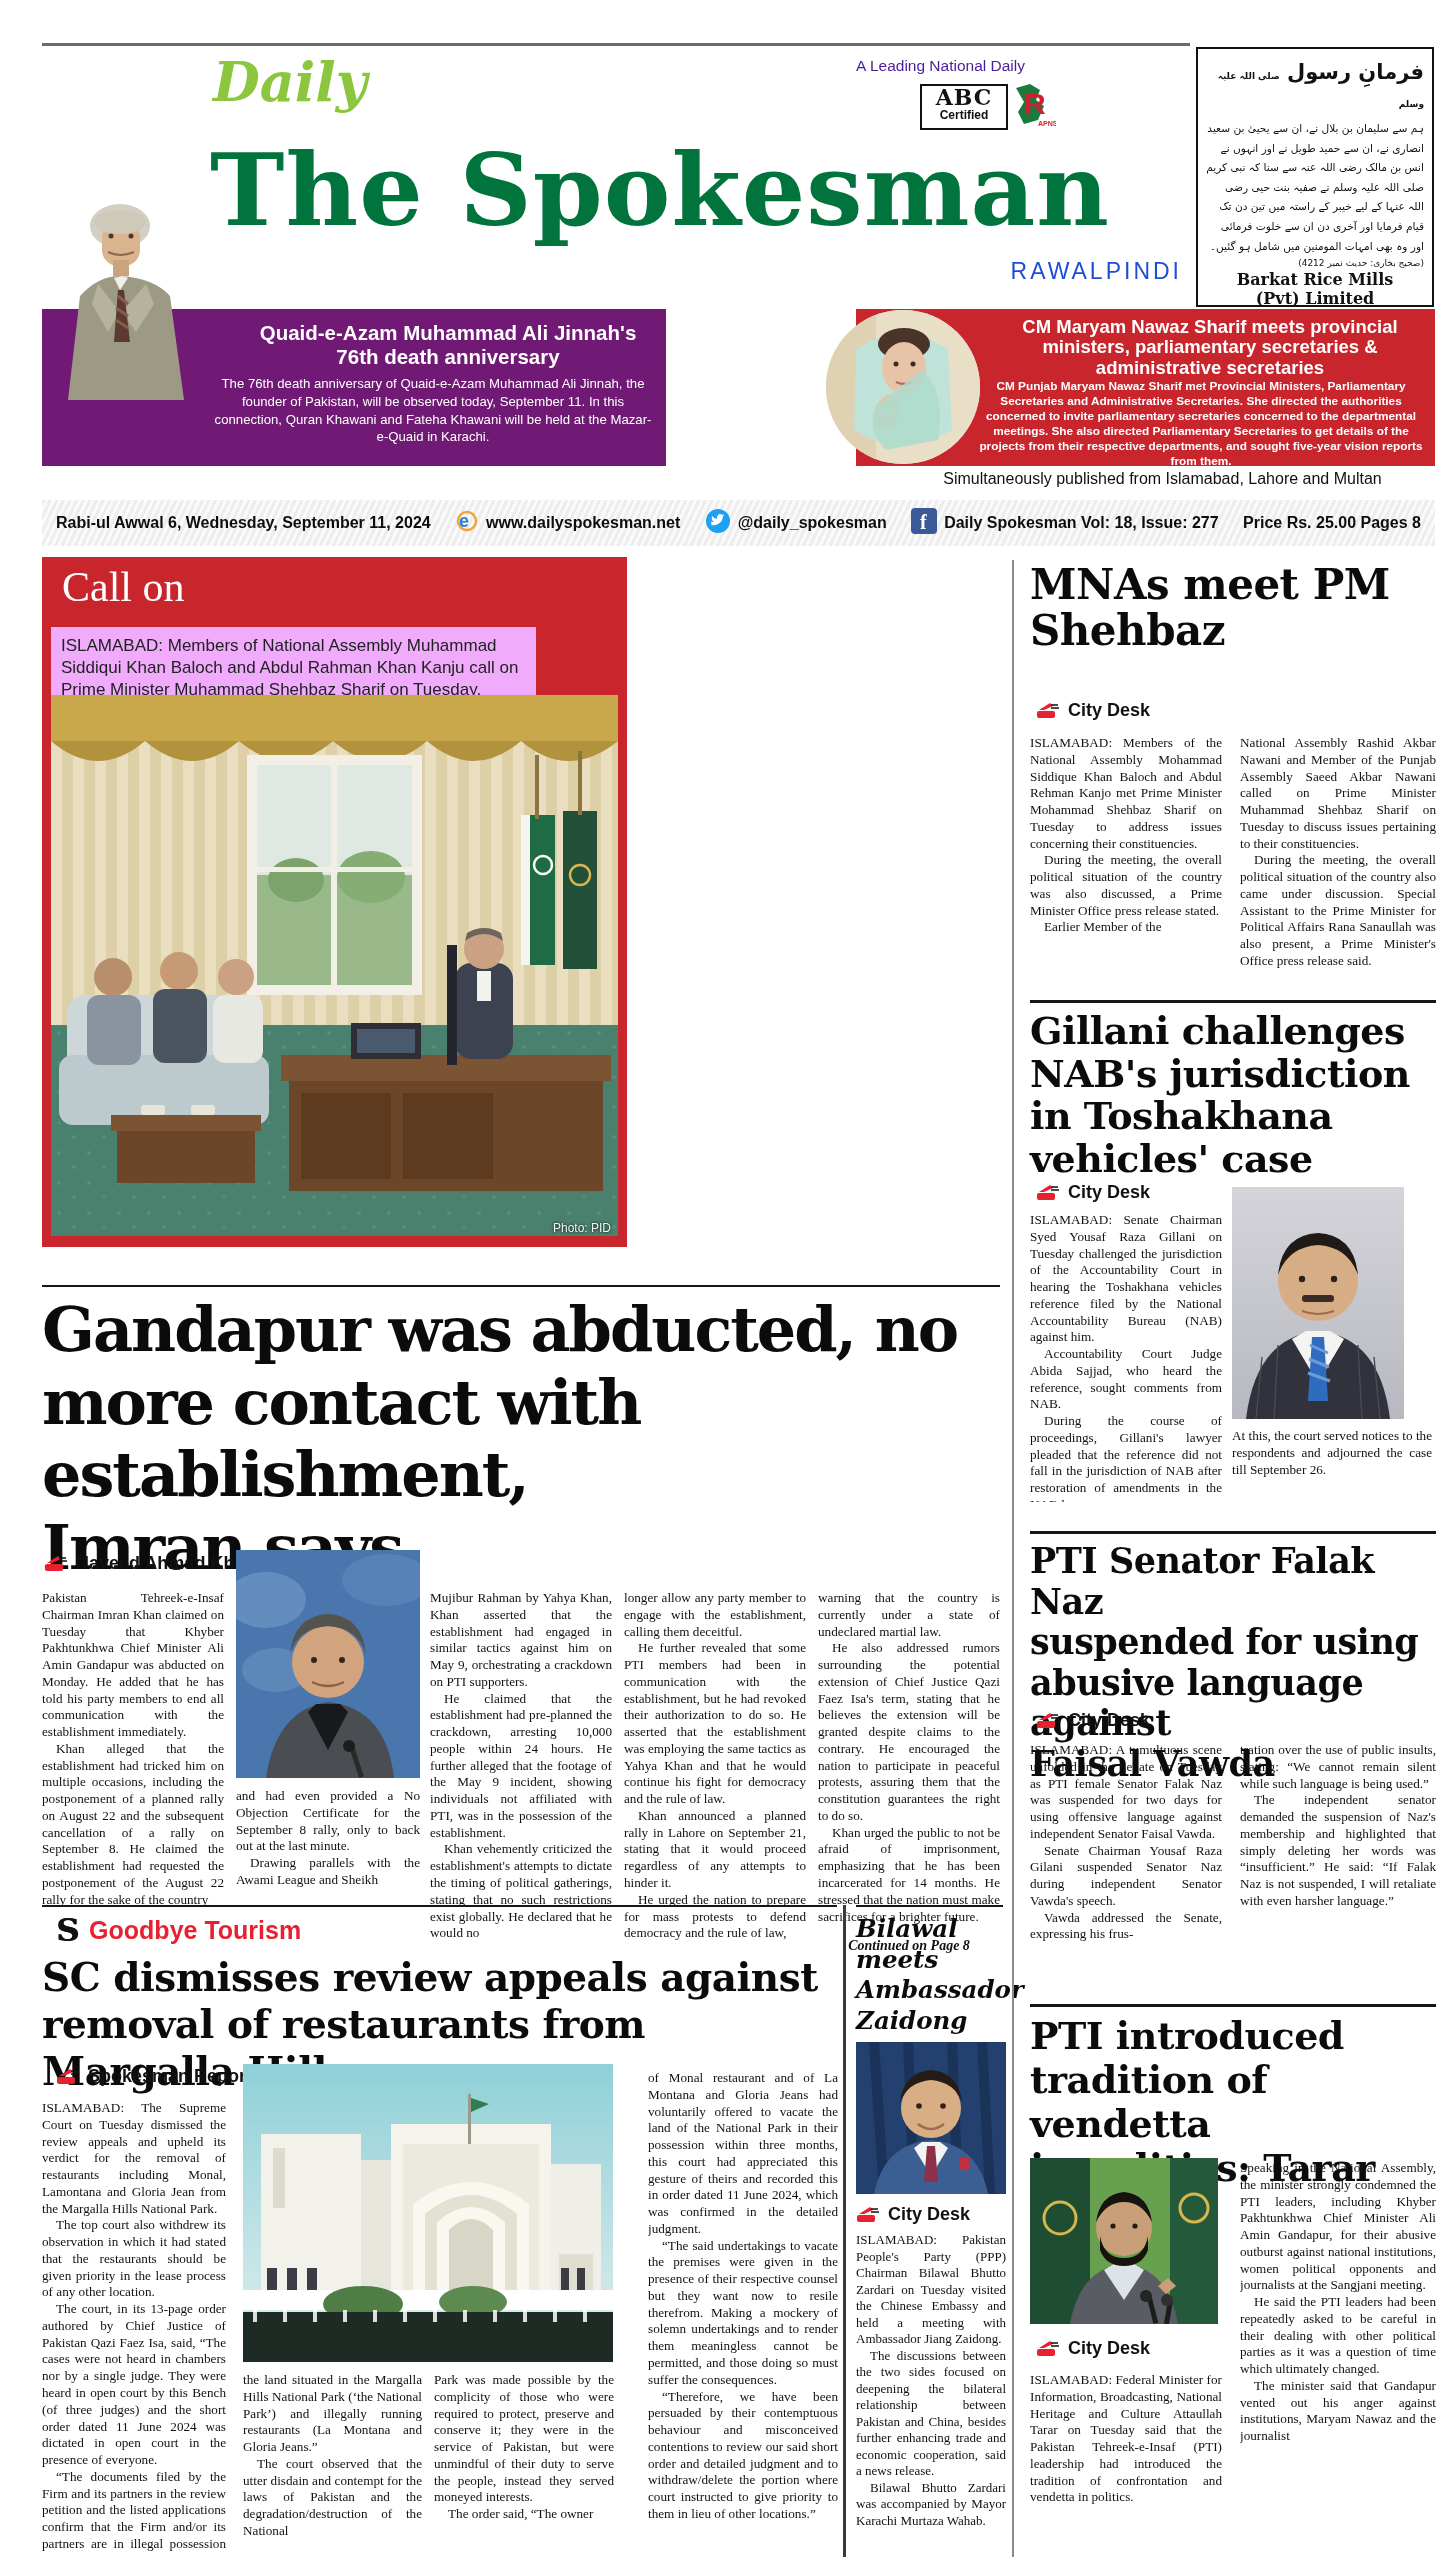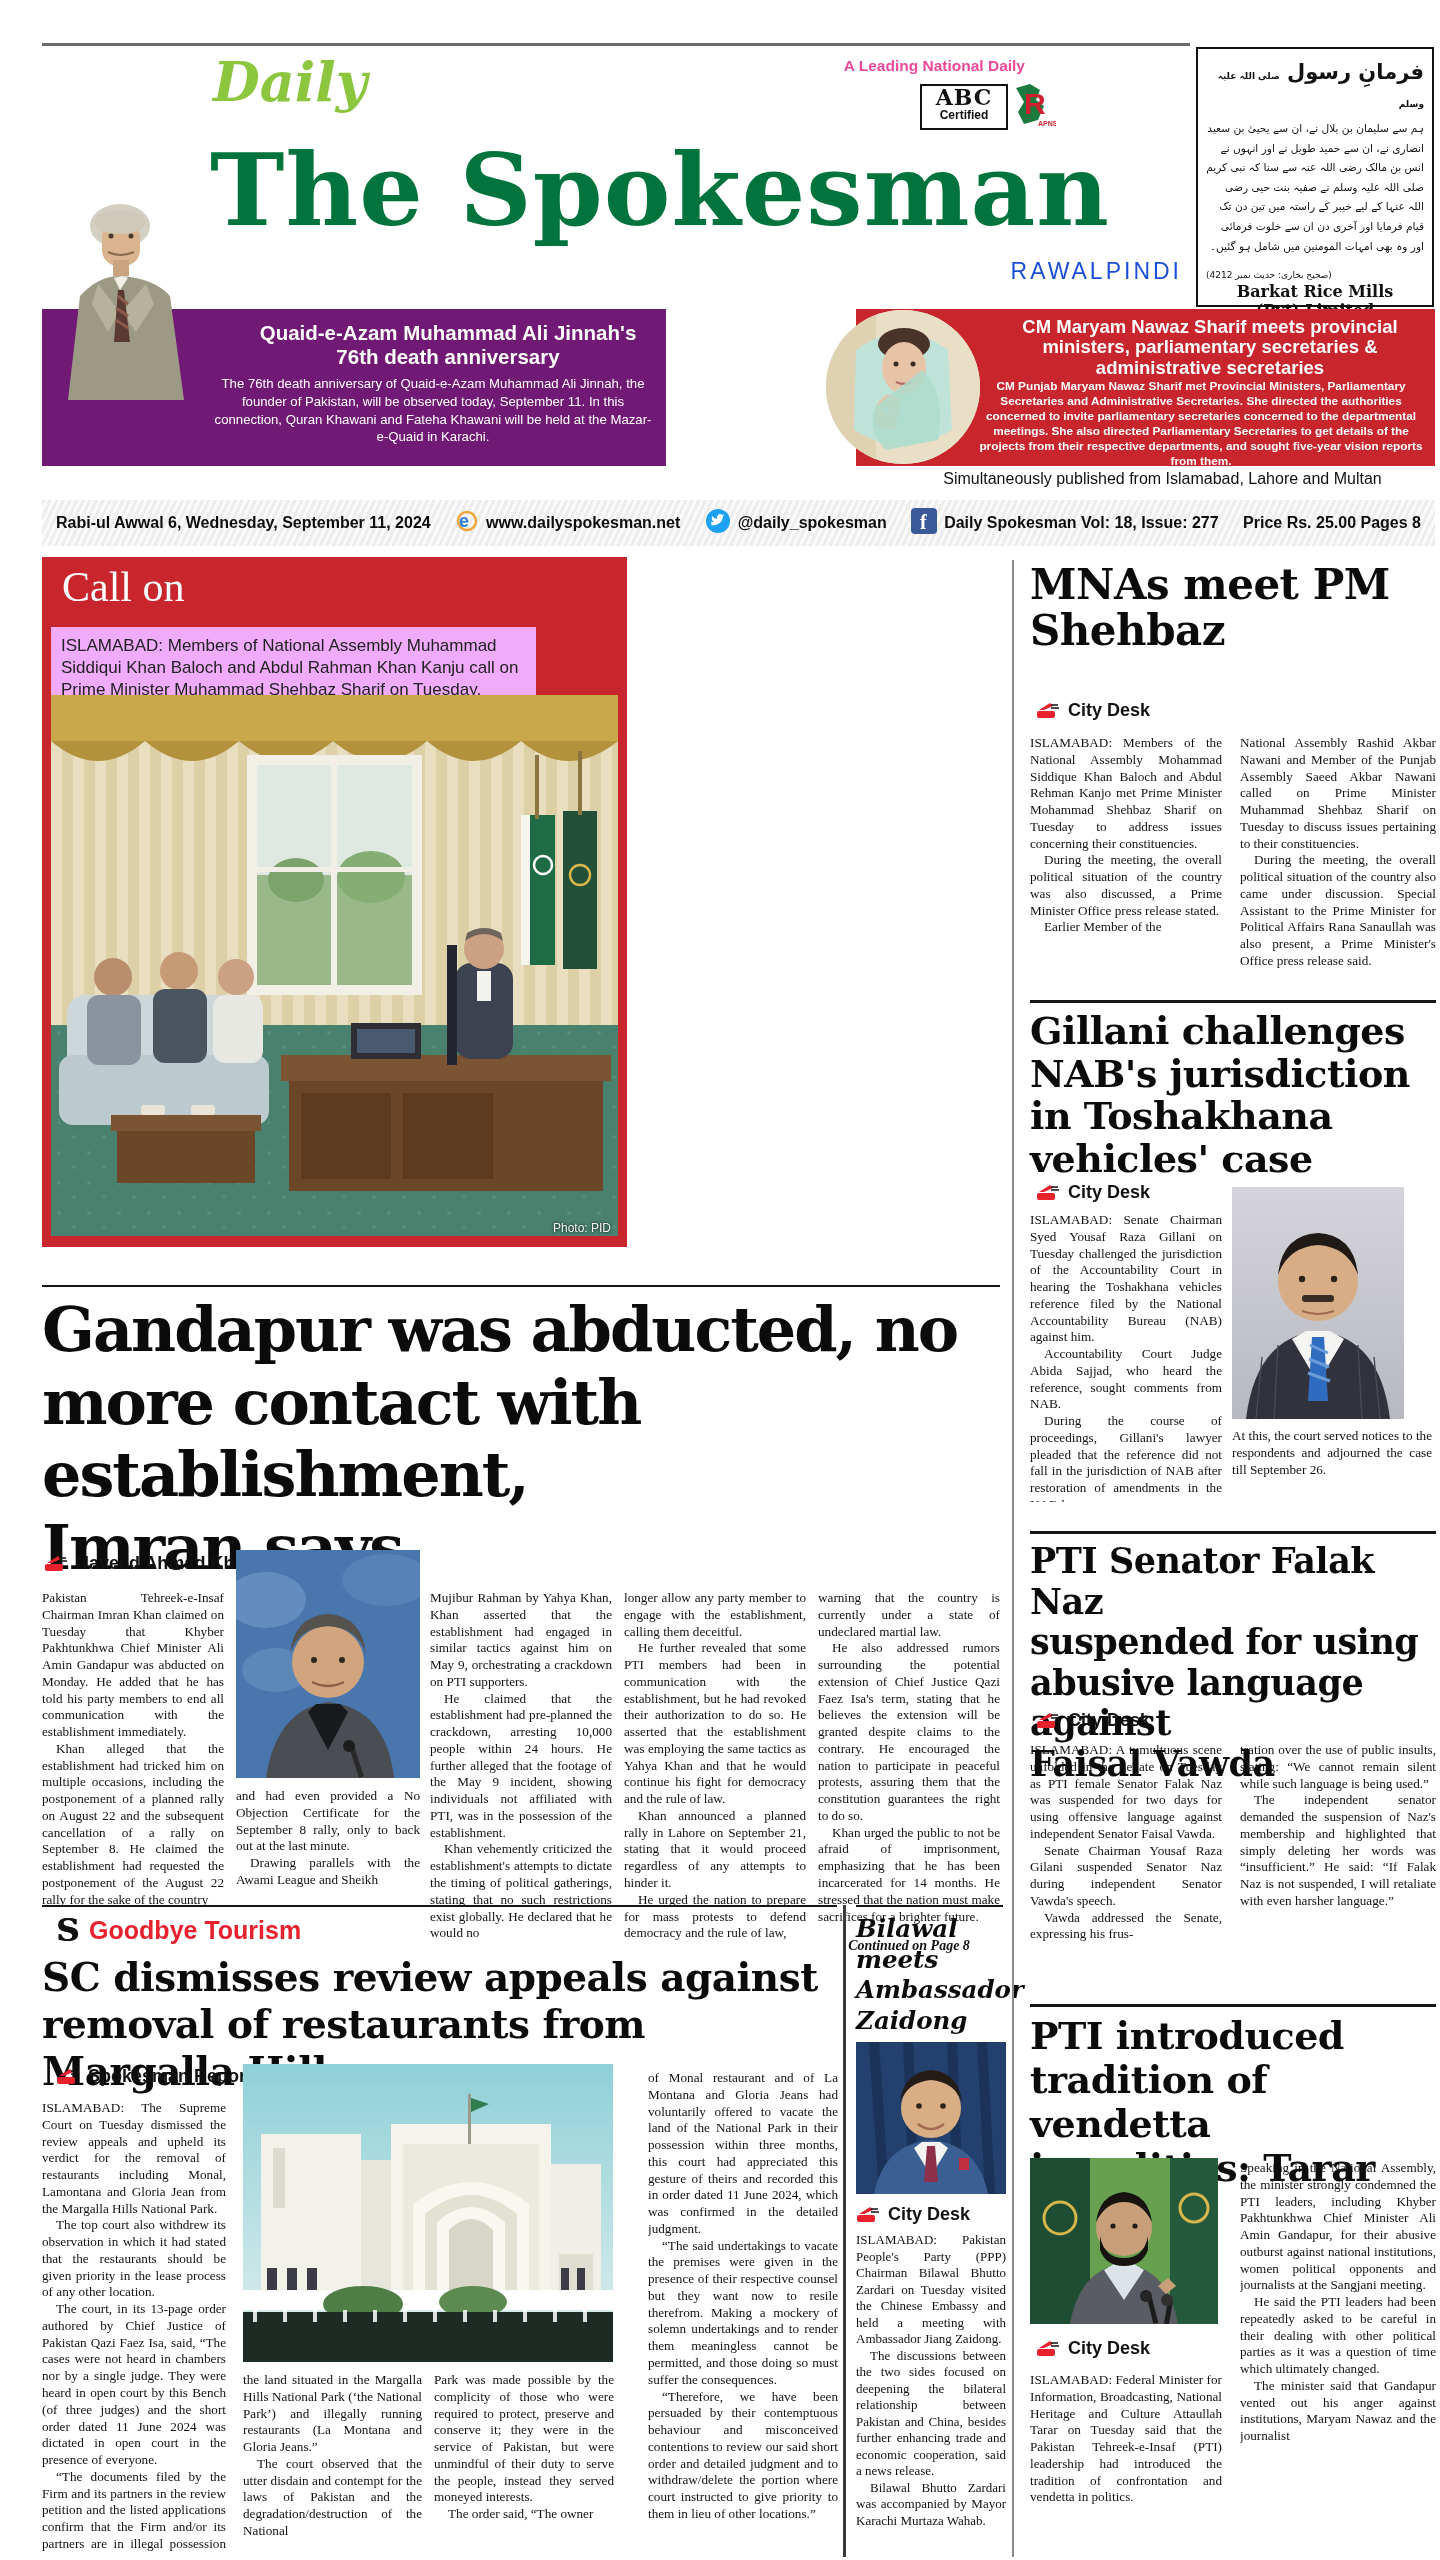--- a/index.html
+++ b/index.html
@@ -11,30 +11,30 @@
   .headline{font-family:"DejaVu Serif",serif;font-weight:700;color:#0b0b0b;letter-spacing:-0.5px;}
   .body-col{font-size:13.2px;line-height:1.27;text-align:justify;overflow:hidden;}
   .body-col p{margin:0;}
   .body-col p+p{text-indent:14px;}
   .byline{display:flex;align-items:center;gap:8px;font-family:"Liberation Sans",sans-serif;font-weight:700;font-size:18px;color:#111;}
   .rule-h{background:#161616;height:2px;}
   
   #top-rule{left:42px;top:43px;width:1148px;height:3px;background:#6a6a6a;}
   #mh-daily{left:200px;top:50px;width:180px;text-align:center;font-family:"DejaVu Serif",serif;font-style:italic;font-weight:700;font-size:54px;color:#8CC63E;}
   #mh-title{left:130px;top:100px;width:1060px;text-align:center;font-family:"DejaVu Serif",serif;font-weight:700;font-size:100px;line-height:1.6;color:#00743C;letter-spacing:1px;line-height:180px;}
-  #mh-tagline{left:690px;top:57px;width:335px;text-align:right;font-weight:700;font-size:15.5px;color:#ec4899;}
+  #mh-tagline{left:690px;top:57px;width:335px;text-align:right;font-weight:400;font-size:15.5px;color:#4c1d95;}
   #abc-box{left:920px;top:84px;width:84px;height:42px;border:2px solid #111;background:#fff;text-align:center;}
   #abc-box .abc{font-family:"DejaVu Serif",serif;font-weight:700;font-size:22px;line-height:22px;letter-spacing:1px;}
   #abc-box .cert{font-family:"Liberation Sans",sans-serif;font-weight:700;font-size:12px;line-height:14px;}
   #apns-logo{left:1010px;top:80px;width:46px;height:48px;}
   #urdu-box{left:1196px;top:47px;width:238px;height:260px;border:2px solid #111;background:#fff;padding:11px 8px;box-sizing:border-box;direction:rtl;font-family:"DejaVu Sans",sans-serif;}
   #urdu-title{font-weight:700;font-size:21px;line-height:24px;text-align:right;}
   #urdu-title small{font-size:9px;}
   #urdu-body{font-size:10.6px;line-height:1.85;text-align:right;margin-top:3px;}
-  #urdu-ref{font-size:9px;text-align:left;direction:rtl;margin-top:14px;}
+  #urdu-ref{font-size:9px;text-align:right;direction:rtl;margin-top:2px;}
   #urdu-adv{direction:ltr;text-align:center;font-family:"DejaVu Serif",serif;font-weight:700;font-size:16px;line-height:19px;margin-top:2px;}
   #jinnah{left:58px;top:192px;width:132px;height:208px;z-index:3;}
   #rawalpindi{left:940px;top:258px;width:242px;text-align:right;font-size:23px;letter-spacing:3px;color:#1d4ed8;}
   
   #quaid-banner{left:42px;top:309px;width:624px;height:157px;background:#701a75;color:#fff;z-index:1;}
   #quaid-head{position:absolute;left:200px;top:12px;width:412px;text-align:center;font-weight:700;font-size:20.5px;line-height:1.15;}
   #quaid-body{position:absolute;left:170px;top:66px;width:442px;text-align:center;font-size:13.2px;line-height:1.35;}
   #maryam-circle{left:826px;top:310px;width:154px;height:154px;border-radius:50%;overflow:hidden;z-index:2;background:#e9e2cd;}
   #maryam-banner{left:856px;top:309px;width:579px;height:157px;background:#C9252C;color:#fff;z-index:1;}
   #maryam-head{position:absolute;left:140px;top:8px;width:428px;text-align:center;font-weight:700;font-size:18.5px;line-height:1.1;}

